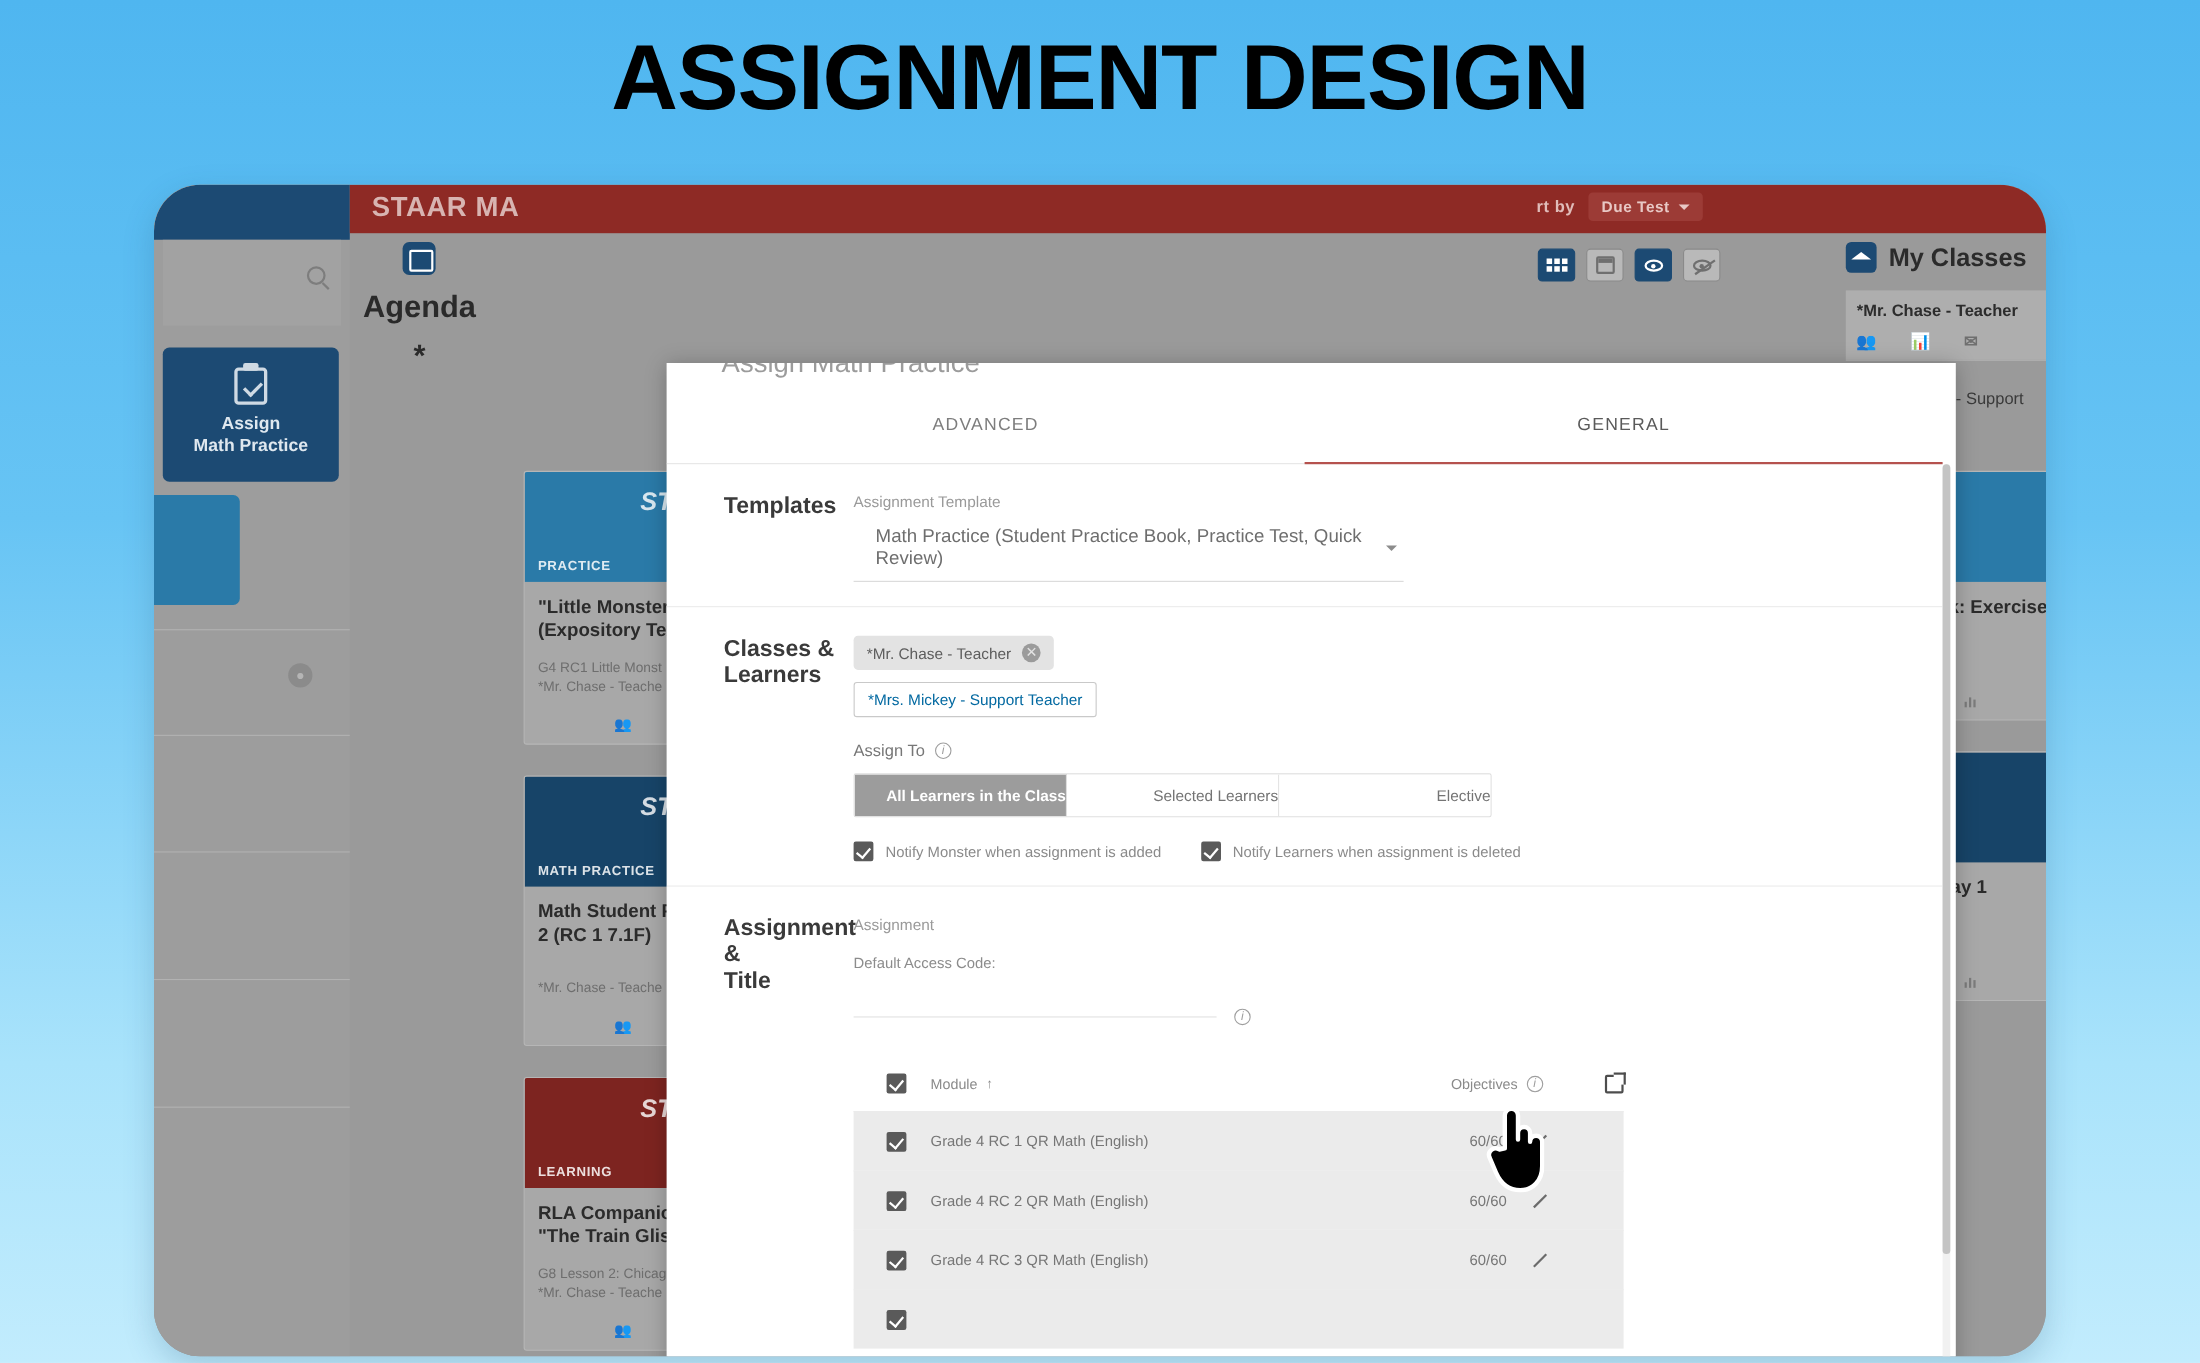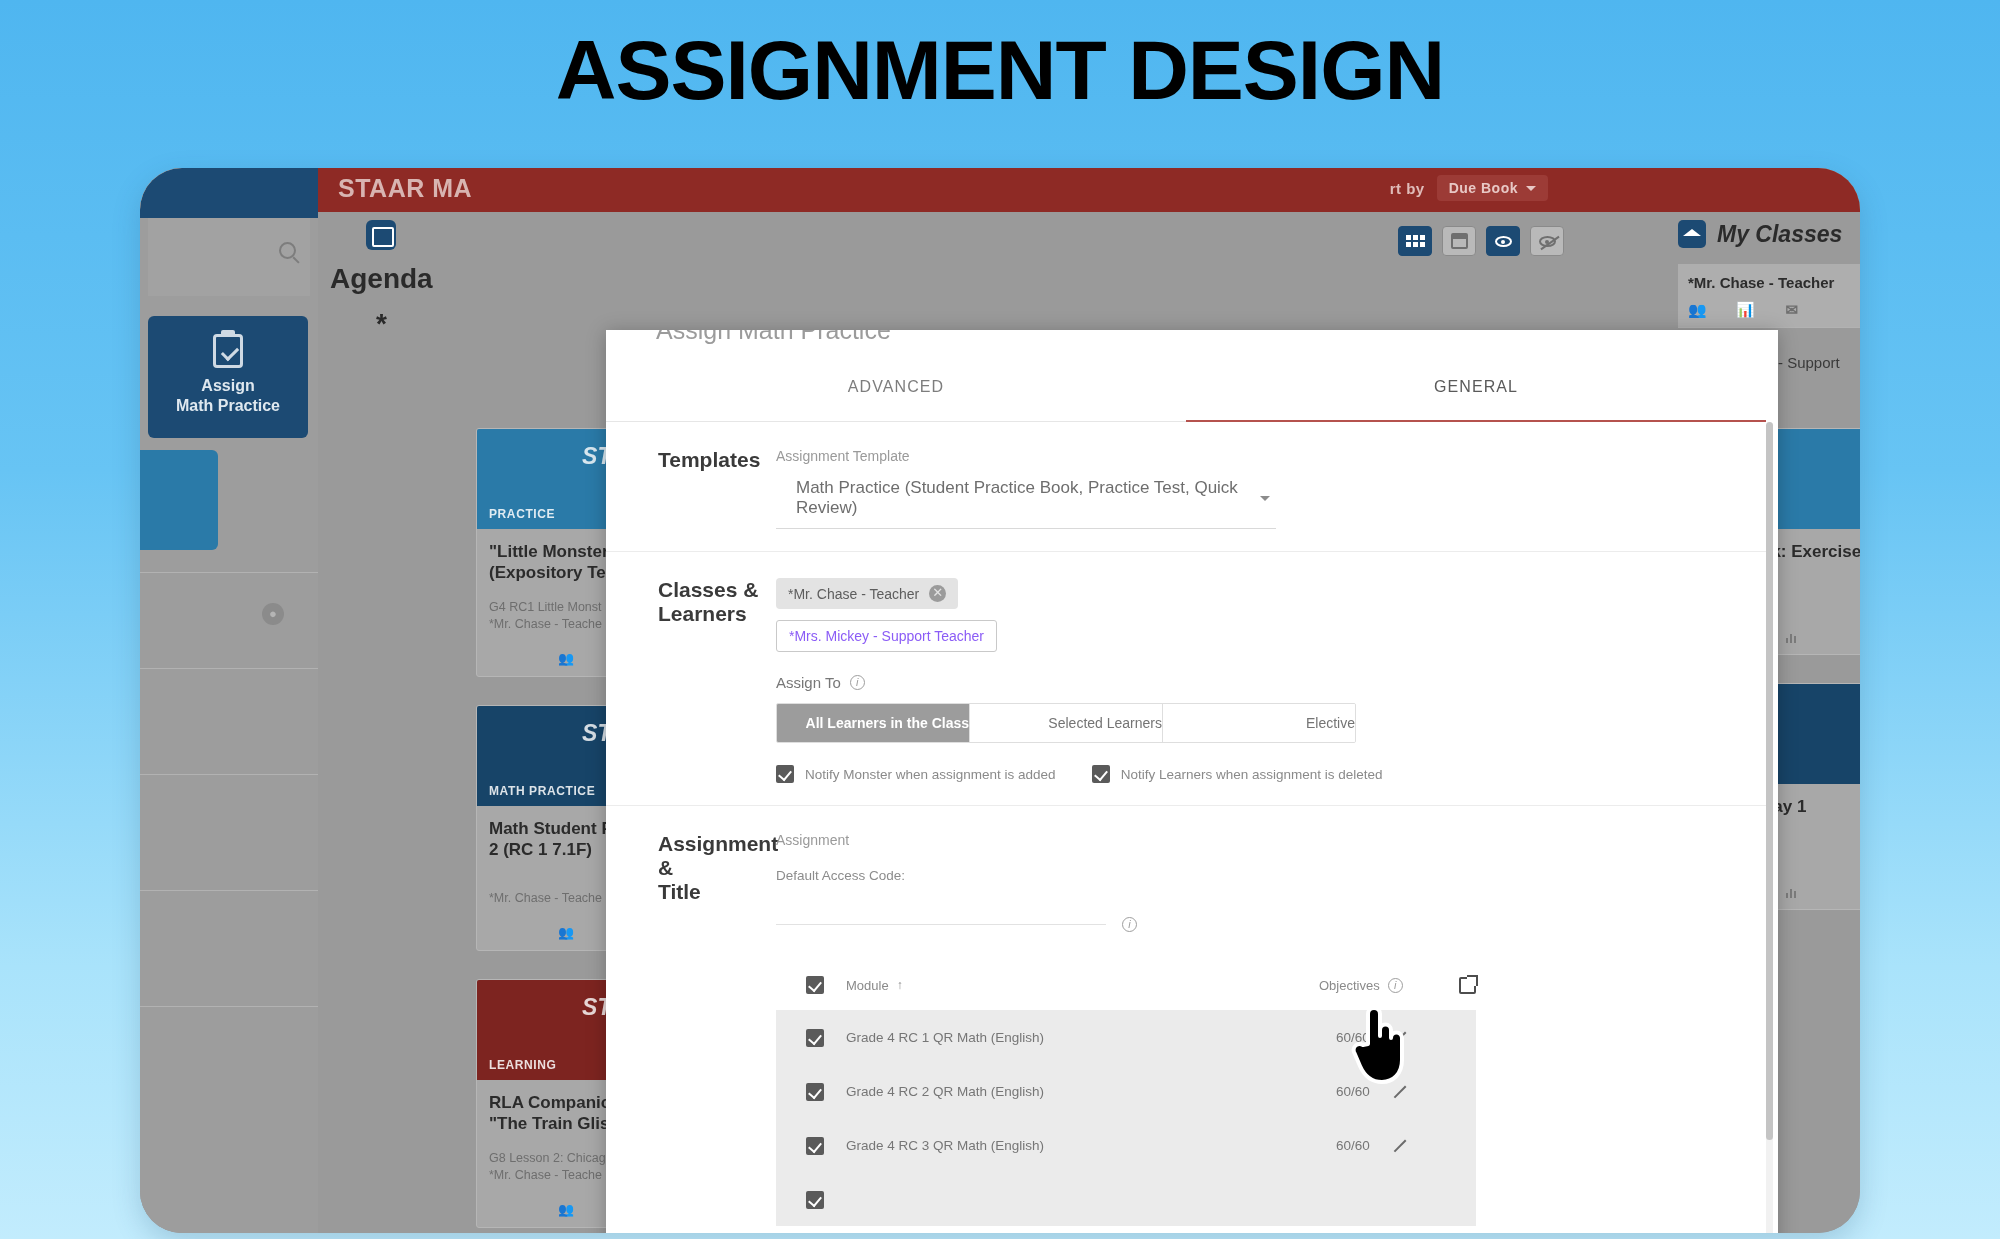--- a/index.html
+++ b/index.html
@@ -265,21 +265,20 @@
   .t-red  { background: #7d2420; }
 
   
   #myclasses {
     position: absolute; right: 0; top: 52px; width: 190px;
   }
   #mc-head {
     display: flex; align-items: center; gap: 11px;
     font-size: 23px; font-weight: bold; color: #2b2b2b;
     padding-left: 8px;
-    font-style: italic;
   }
   #mc-icon {
     width: 28px; height: 28px; background: #1c4a73; border-radius: 5px;
     position: relative;
   }
   #mc-icon:after {
     content: ""; position: absolute; left: 5px; top: 9px;
     width: 0; height: 0;
     border-left: 9px solid transparent; border-right: 9px solid transparent;
     border-bottom: 7px solid #ffffff;
@@ -352,21 +351,21 @@
     background: #e3e3e3; border-radius: 4px;
     padding: 7px 12px; font-size: 14px; color: #5d5d5d;
   }
   .chip-x {
     width: 17px; height: 17px; border-radius: 50%; background: #9b9b9b;
     color: #e3e3e3; font-size: 13px; line-height: 16px; text-align: center;
   }
   .chip-outline {
     display: inline-flex; align-items: center;
     border: 1px solid #c9c9c9; border-radius: 3px;
-    padding: 7px 12px; font-size: 14px; color: #8b5cf6;
+    padding: 7px 12px; font-size: 14px; color: #0369a1;
     margin-top: 11px;
   }
 
   .assign-to {
     display: flex; align-items: center; gap: 9px;
     margin-top: 22px; font-size: 15px; color: #777;
   }
   .info-i {
     width: 15px; height: 15px; border-radius: 50%;
     border: 1.3px solid #9e9e9e; color: #9e9e9e;
@@ -510,21 +509,21 @@
         <div class="rail-divider" style="top:722px"></div>
         <div class="rail-divider" style="top:838px"></div>
         <div id="rail-chip">●</div>
       </div>
 
       <div id="app-topbar">
         <span>STAAR MA</span>
         <div id="sortby-wrap">
           <span>rt by</span>
           <span id="sortby-select">
-            <span>Due Book</span>
+            <span>Due Test</span>
             <span class="caret-dn"></span>
           </span>
         </div>
       </div>
 
       <div id="agenda-bar">
         <span id="agenda-icon"></span>
         <span>Agenda</span>
         <span>*</span>
       </div>

